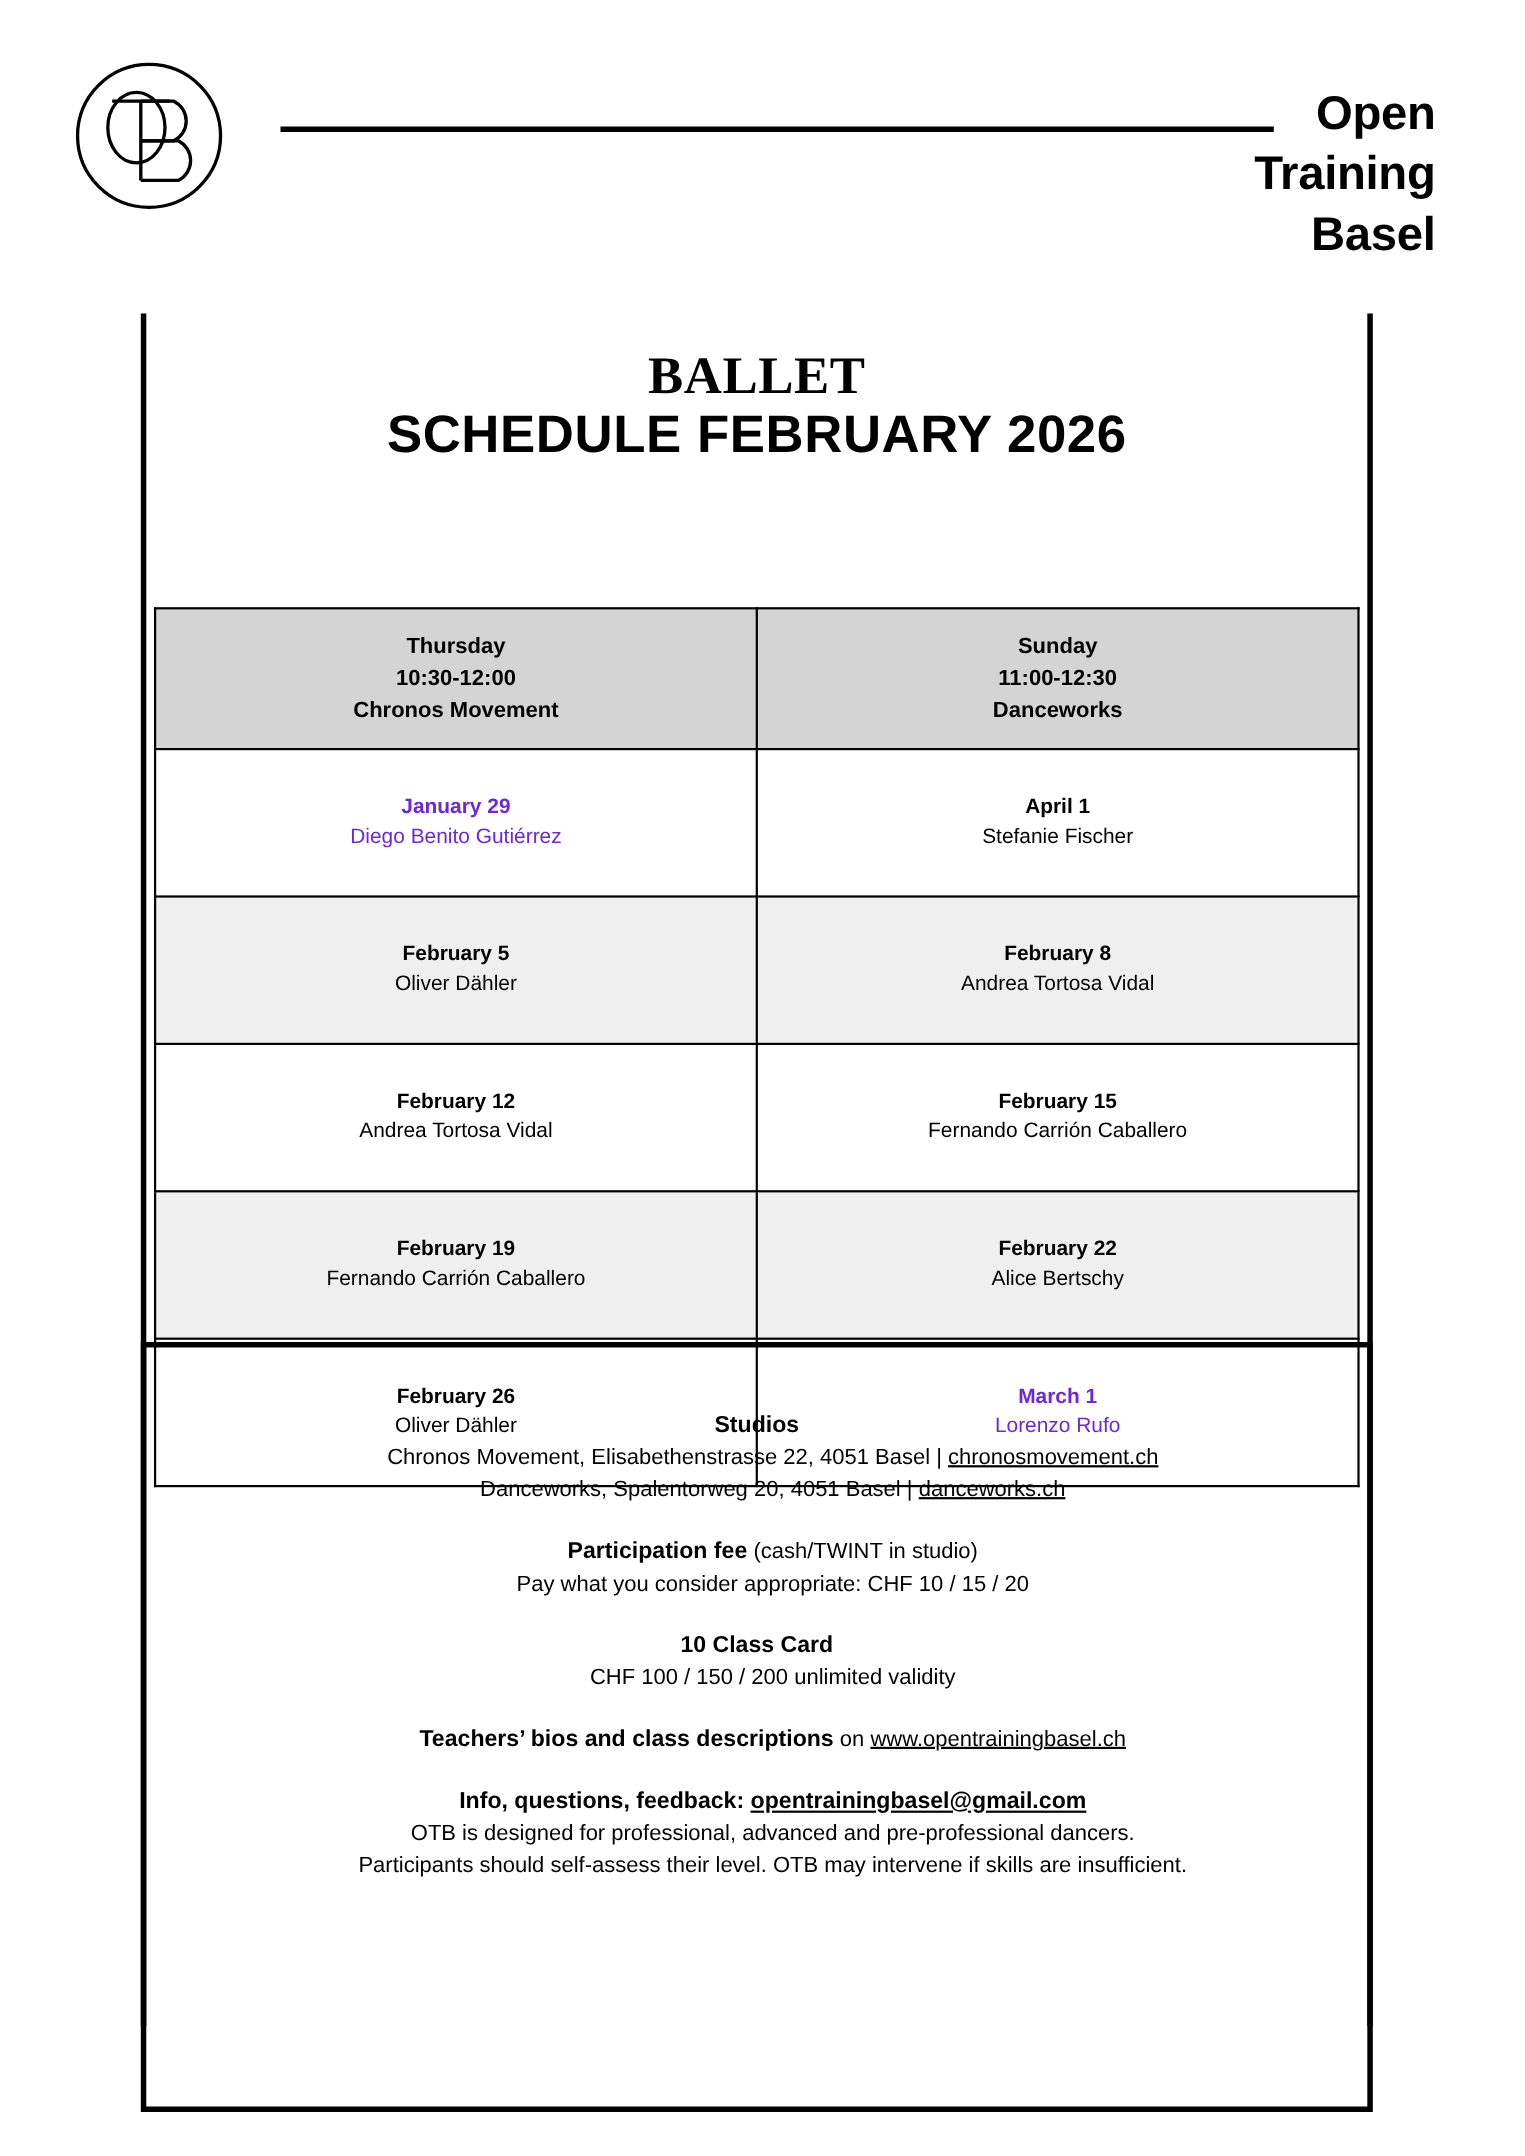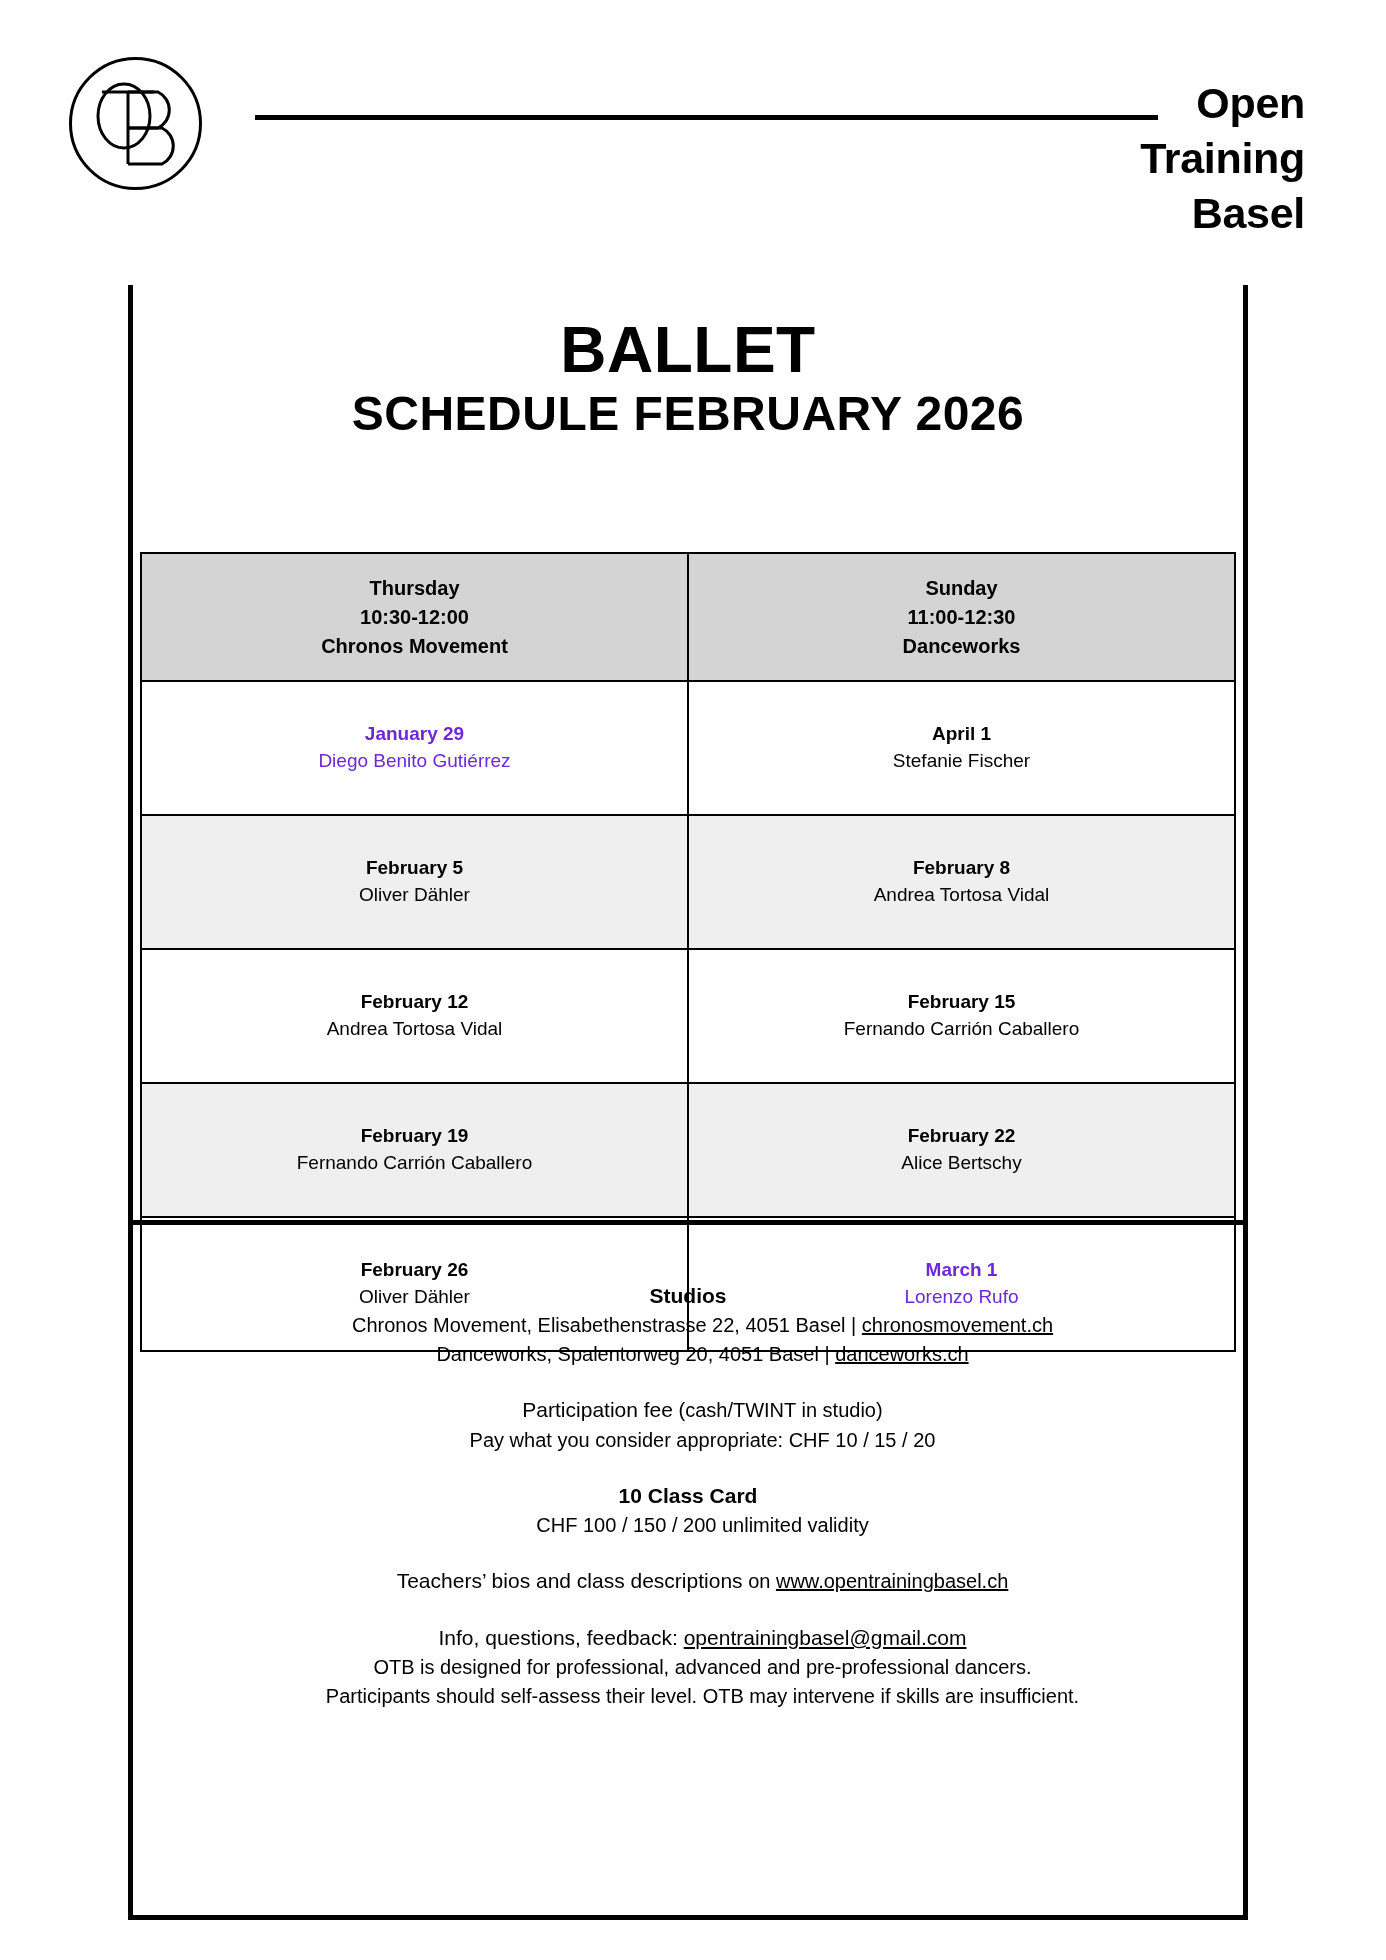--- a/index.html
+++ b/index.html
@@ -81,24 +81,25 @@
 
   
   .title-block {
     position: absolute;
     left: 128px;
     top: 315px;
     width: 1120px;
     text-align: center;
   }
   .title-line1 {
-    font-size: 64px;
+    font-size: 48px;
     font-weight: bold;
     letter-spacing: 0.5px;
     line-height: 1.12;
+    font-family: Liberation Serif, serif;
   }
   .title-line2 {
     font-size: 48px;
     font-weight: bold;
     letter-spacing: 0.5px;
     line-height: 1.12;
   }
 
   
   .schedule {
@@ -148,21 +149,21 @@
     top: 1220px;
     width: 1120px;
     height: 700px;
     border: 5px solid #000;
     box-sizing: border-box;
     text-align: center;
     font-size: 20px;
     line-height: 1.45;
     padding-top: 56px;
   }
-  .info-box .bold { font-weight: normal; }
+  .info-box .bold { font-weight: bold; }
   .info-box .u { text-decoration: underline; }
   .info-section { margin-bottom: 26px; }
   .info-section.last { margin-bottom: 0; }
   .info-head {
     font-weight: bold;
     font-size: 21px;
   }
   .info-line { font-size: 20px; padding-left: 29px; }
   a { color: #000; text-decoration: underline; }
 </style>

